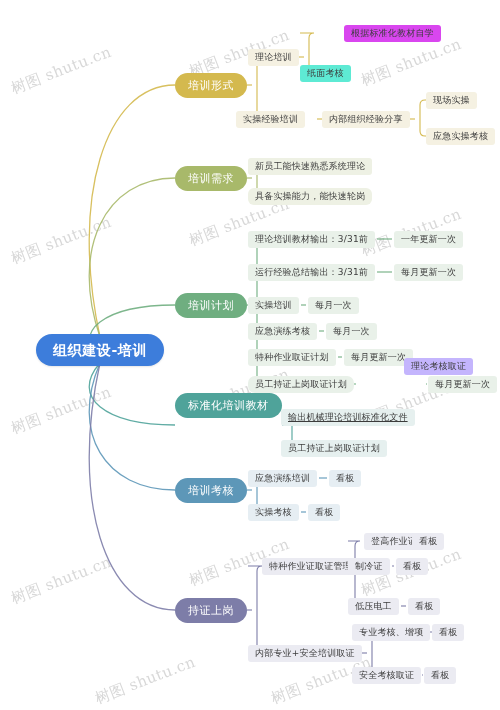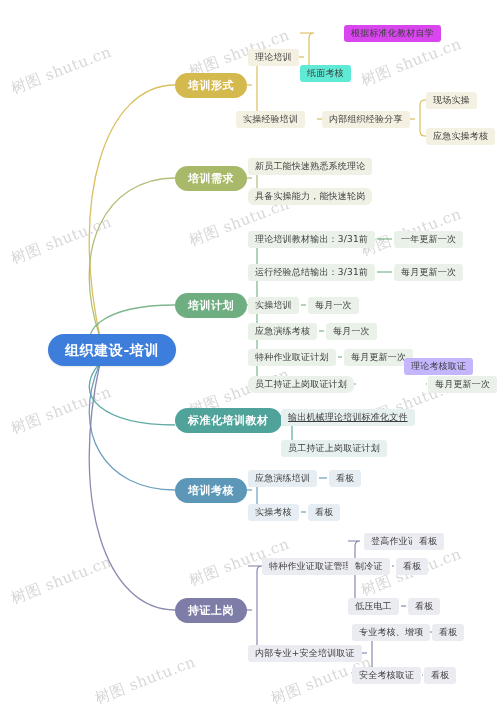--- a/index.html
+++ b/index.html
@@ -41,21 +41,21 @@
     border-radius: 16px;
     font-weight: 600;
     letter-spacing: 0.6px;
     box-shadow: 0 1px 2px rgba(0,0,0,0.10);
   }
   .branch {
     color: #ffffff;
     font-size: 11px;
     padding: 7px 13px;
     border-radius: 13px;
-    font-weight: 700;
+    font-weight: 400;
     letter-spacing: 0.5px;
     text-align: center;
   }
   .leaf {
     font-size: 9px;
     padding: 4px 7px;
     border-radius: 3px;
     color: #3a3a3a;
     letter-spacing: 0.2px;
   }
@@ -143,25 +143,25 @@
       <path d="M 427 384 L 426 384" fill="none" stroke="#6fae80" stroke-width="1.1"></path>
       <path d="M 319 478 L 327 478" fill="none" stroke="#5d97b8" stroke-width="1.1"></path>
       <path d="M 301 512 L 306 512" fill="none" stroke="#5d97b8" stroke-width="1.1"></path>
       <path d="M 410 541 L 410 541" fill="none" stroke="#7d7da8" stroke-width="1.1"></path>
       <path d="M 392 566 L 394 566" fill="none" stroke="#7d7da8" stroke-width="1.1"></path>
       <path d="M 401 606 L 406 606" fill="none" stroke="#7d7da8" stroke-width="1.1"></path>
       <path d="M 432 632 L 430 632" fill="none" stroke="#7d7da8" stroke-width="1.1"></path>
       <path d="M 423 675 L 422 675" fill="none" stroke="#7d7da8" stroke-width="1.1"></path>
     </svg>
   <div id="nodes">
-      <div class="node root" style="background: rgb(61, 125, 219); color: rgb(255, 255, 255); left: 48px; top: 334px;">组织建设-培训</div>
+      <div class="node root" style="background: rgb(61, 125, 219); color: rgb(255, 255, 255); left: 36px; top: 334px;">组织建设-培训</div>
       <div class="node branch" style="background: rgb(212, 185, 78); color: rgb(255, 255, 255); left: 175px; top: 72.5px;">培训形式</div>
       <div class="node branch" style="background: rgb(168, 185, 106); color: rgb(255, 255, 255); left: 175px; top: 165.5px;">培训需求</div>
       <div class="node branch" style="background: rgb(111, 174, 128); color: rgb(255, 255, 255); left: 175px; top: 292.5px;">培训计划</div>
-      <div class="node branch" style="background: rgb(79, 163, 154); color: rgb(255, 255, 255); left: 175px; top: 408px;">标准化培训教材</div>
+      <div class="node branch" style="background: rgb(79, 163, 154); color: rgb(255, 255, 255); left: 175px; top: 393px;">标准化培训教材</div>
       <div class="node branch" style="background: rgb(93, 151, 184); color: rgb(255, 255, 255); left: 175px; top: 477.5px;">培训考核</div>
       <div class="node branch" style="background: rgb(125, 125, 168); color: rgb(255, 255, 255); left: 175px; top: 597.5px;">持证上岗</div>
       <div class="node leaf l1" style="background: rgb(245, 241, 226); color: rgb(60, 60, 60); left: 248px; top: 48.5px;">理论培训</div>
       <div class="node leaf l1" style="background: #d946ef; color: rgb(60, 60, 60); left: 300px; top: 24.5px; margin-left: 44px;">根据标准化教材自学</div>
       <div class="node leaf l1" style="background: #5eead4; color: rgb(60, 60, 60); left: 300px; top: 64.5px;">纸面考核</div>
       <div class="node leaf l1" style="background: rgb(245, 241, 226); color: rgb(60, 60, 60); left: 236px; top: 110.5px;">实操经验培训</div>
       <div class="node leaf l1" style="background: rgb(245, 241, 226); color: rgb(60, 60, 60); left: 322px; top: 110.5px;">内部组织经验分享</div>
       <div class="node leaf l1" style="background: rgb(245, 241, 226); color: rgb(60, 60, 60); left: 426px; top: 91.5px;">现场实操</div>
       <div class="node leaf l1" style="background: rgb(245, 241, 226); color: rgb(60, 60, 60); left: 426px; top: 127.5px;">应急实操考核</div>
       <div class="node leaf l1" style="background: rgb(238, 241, 228); color: rgb(60, 60, 60); left: 248px; top: 157.5px;">新员工能快速熟悉系统理论</div>

